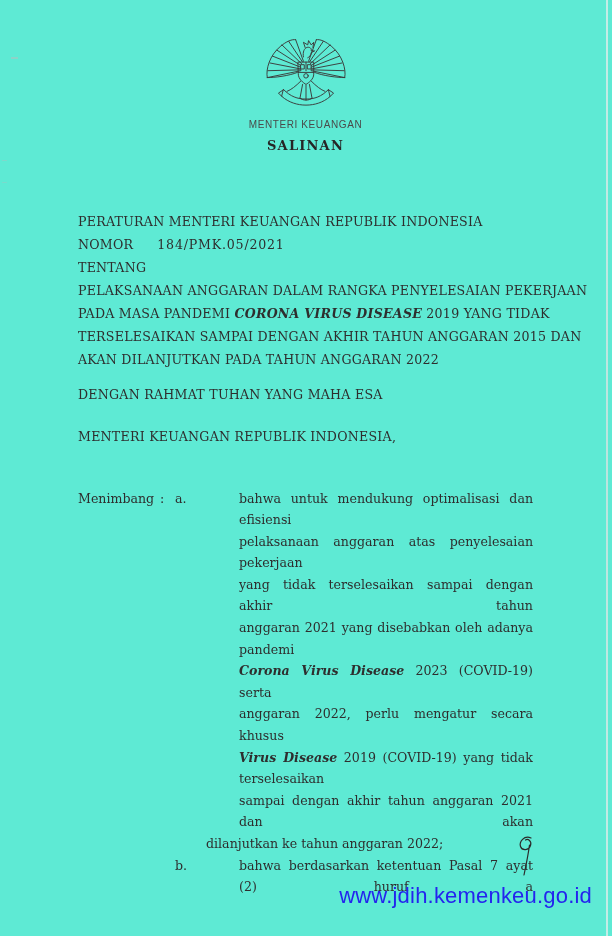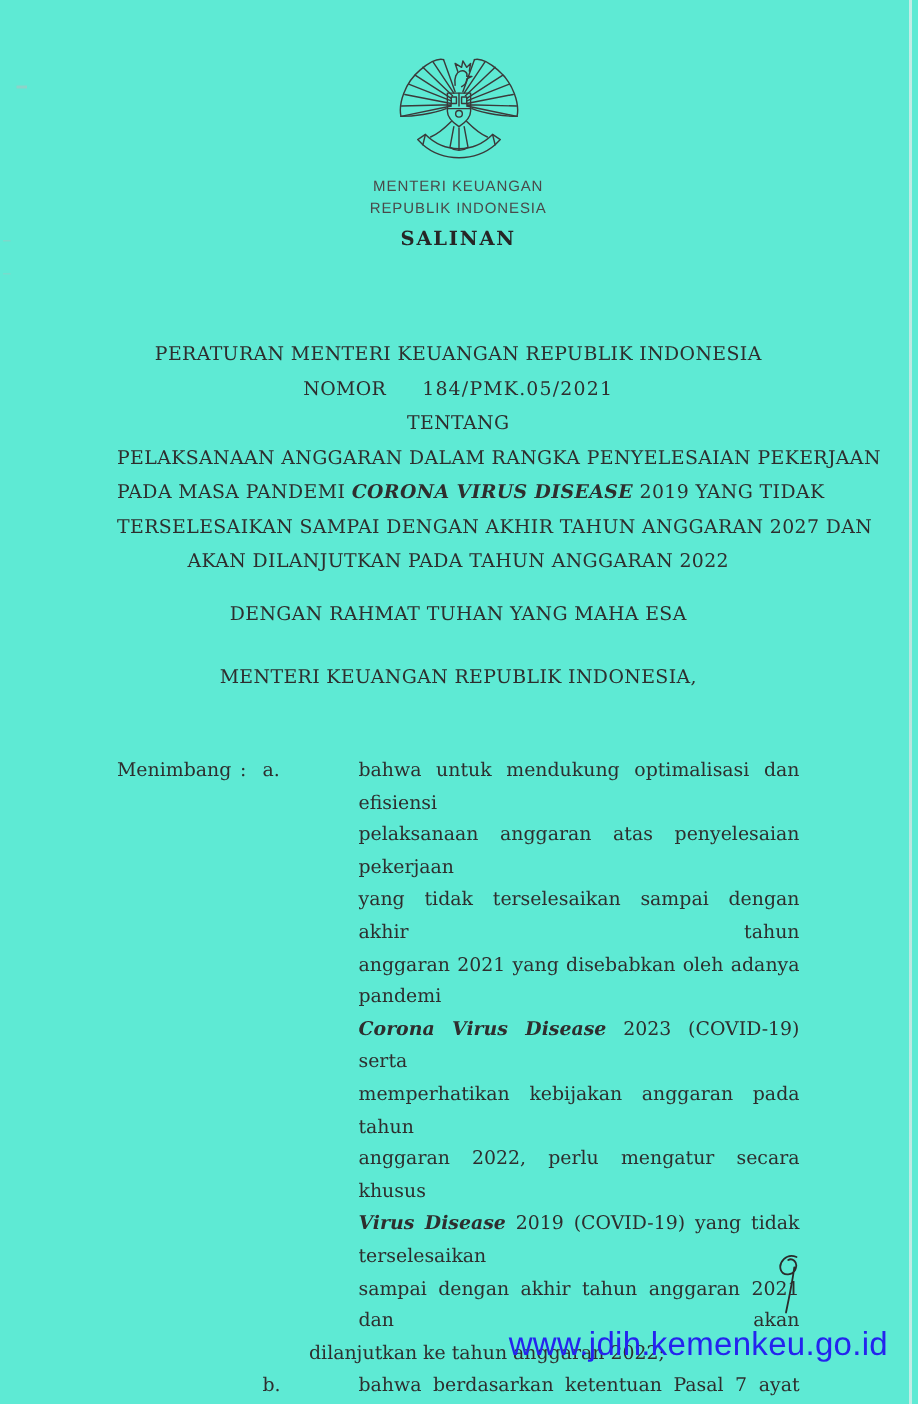--- a/index.html
+++ b/index.html
@@ -36,21 +36,21 @@
     text-align: center; margin-top: 3px;
   }
   .salinan {
     margin-top: 7px; text-align: center;
     font-weight: bold; font-size: 13px; letter-spacing: 1.2px; color: #262626;
   }
 
   .title-block { margin-top: 57px; }
   .t-line {
     font-size: 12.6px; line-height: 23px; letter-spacing: 0.25px;
-    text-align: center; color: #2e2e2e; white-space: nowrap;
+    text-align: left; color: #2e2e2e; white-space: nowrap;
   }
   .nomor-value { display: inline-block; margin-left: 24px; letter-spacing: 0.8px; }
 
   .rahmat  { margin-top: 12px; }
   .menkeu  { margin-top: 19px; }
 
   .it { font-style: italic; font-weight: bold; }
 
   .consider { display: flex; margin-top: 40px; }
   .bl { font-size: 12.6px; line-height: 21.6px; color: #2e2e2e; }
@@ -101,50 +101,48 @@
 
         <path d="M46 54 L43 70 M50 55 L50 72 M54 54 L57 70 M43 70 C47 73 53 73 57 70"></path>
 
         <path d="M44 50 C38 56 33 60 28 62 M56 50 C62 56 67 60 72 62"></path>
 
         <path d="M24 60 C32 68 40 71 50 71 C60 71 68 68 76 60 L78 68 C70 75 60 78 50 78 C40 78 30 75 22 68 Z"></path>
         <path d="M24 60 L18 64 L22 68 M76 60 L82 64 L78 68"></path>
       </svg>
     </span>
     <div class="ministry">MENTERI KEUANGAN</div>
-    <div class="ministry">REPUBLIK INDONESIA</div>
     <div class="salinan">SALINAN</div>
   </div>
 
   <div class="title-block">
     <div class="t-line">PERATURAN MENTERI KEUANGAN REPUBLIK INDONESIA</div>
     <div class="t-line"><span>NOMOR</span><span class="nomor-value">184/PMK.05/2021</span></div>
     <div class="t-line">TENTANG</div>
     <div class="t-line"><span>PELAKSANAAN ANGGARAN DALAM RANGKA PENYELESAIAN PEKERJAAN</span></div>
     <div class="t-line"><span>PADA MASA PANDEMI </span><span class="it">CORONA VIRUS DISEASE</span><span> 2019 YANG TIDAK</span></div>
-    <div class="t-line"><span>TERSELESAIKAN SAMPAI DENGAN AKHIR TAHUN ANGGARAN 2027 DAN</span></div>
+    <div class="t-line"><span>TERSELESAIKAN SAMPAI DENGAN AKHIR TAHUN ANGGARAN 2015 DAN</span></div>
     <div class="t-line"><span>AKAN DILANJUTKAN PADA TAHUN ANGGARAN 2022</span></div>
   </div>
 
   <div class="t-line rahmat">DENGAN RAHMAT TUHAN YANG MAHA ESA</div>
   <div class="t-line menkeu">MENTERI KEUANGAN REPUBLIK INDONESIA,</div>
 
   <div class="consider">
     <div class="c-label bl">Menimbang</div>
     <div class="c-colon bl">:</div>
     <div class="c-items">
       <div class="c-item">
         <div class="c-letter bl">a.</div>
         <div class="c-body">
           <div class="bl just"><span>bahwa untuk mendukung optimalisasi dan efisiensi</span></div>
           <div class="bl just"><span>pelaksanaan anggaran atas penyelesaian pekerjaan</span></div>
           <div class="bl just"><span>yang tidak terselesaikan sampai dengan akhir tahun</span></div>
           <div class="bl just"><span>anggaran 2021 yang disebabkan oleh adanya pandemi</span></div>
           <div class="bl just"><span class="it">Corona Virus Disease</span><span> 2023 (COVID-19) serta</span></div>
-          <div class="bl just"><span>memperhatikan kebijakan anggaran pada tahun</span></div>
           <div class="bl just"><span>anggaran 2022, perlu mengatur secara khusus</span></div>
           <div class="bl just"><span class="it">Virus Disease</span><span> 2019 (COVID-19) yang tidak terselesaikan</span></div>
           <div class="bl just"><span>sampai dengan akhir tahun anggaran 2021 dan akan</span></div>
           <div class="bl"><span>dilanjutkan ke tahun anggaran 2022;</span></div>
         </div>
       </div>
       <div class="c-item">
         <div class="c-letter bl">b.</div>
         <div class="c-body">
           <div class="bl just"><span>bahwa berdasarkan ketentuan Pasal 7 ayat (2) huruf a</span></div>

